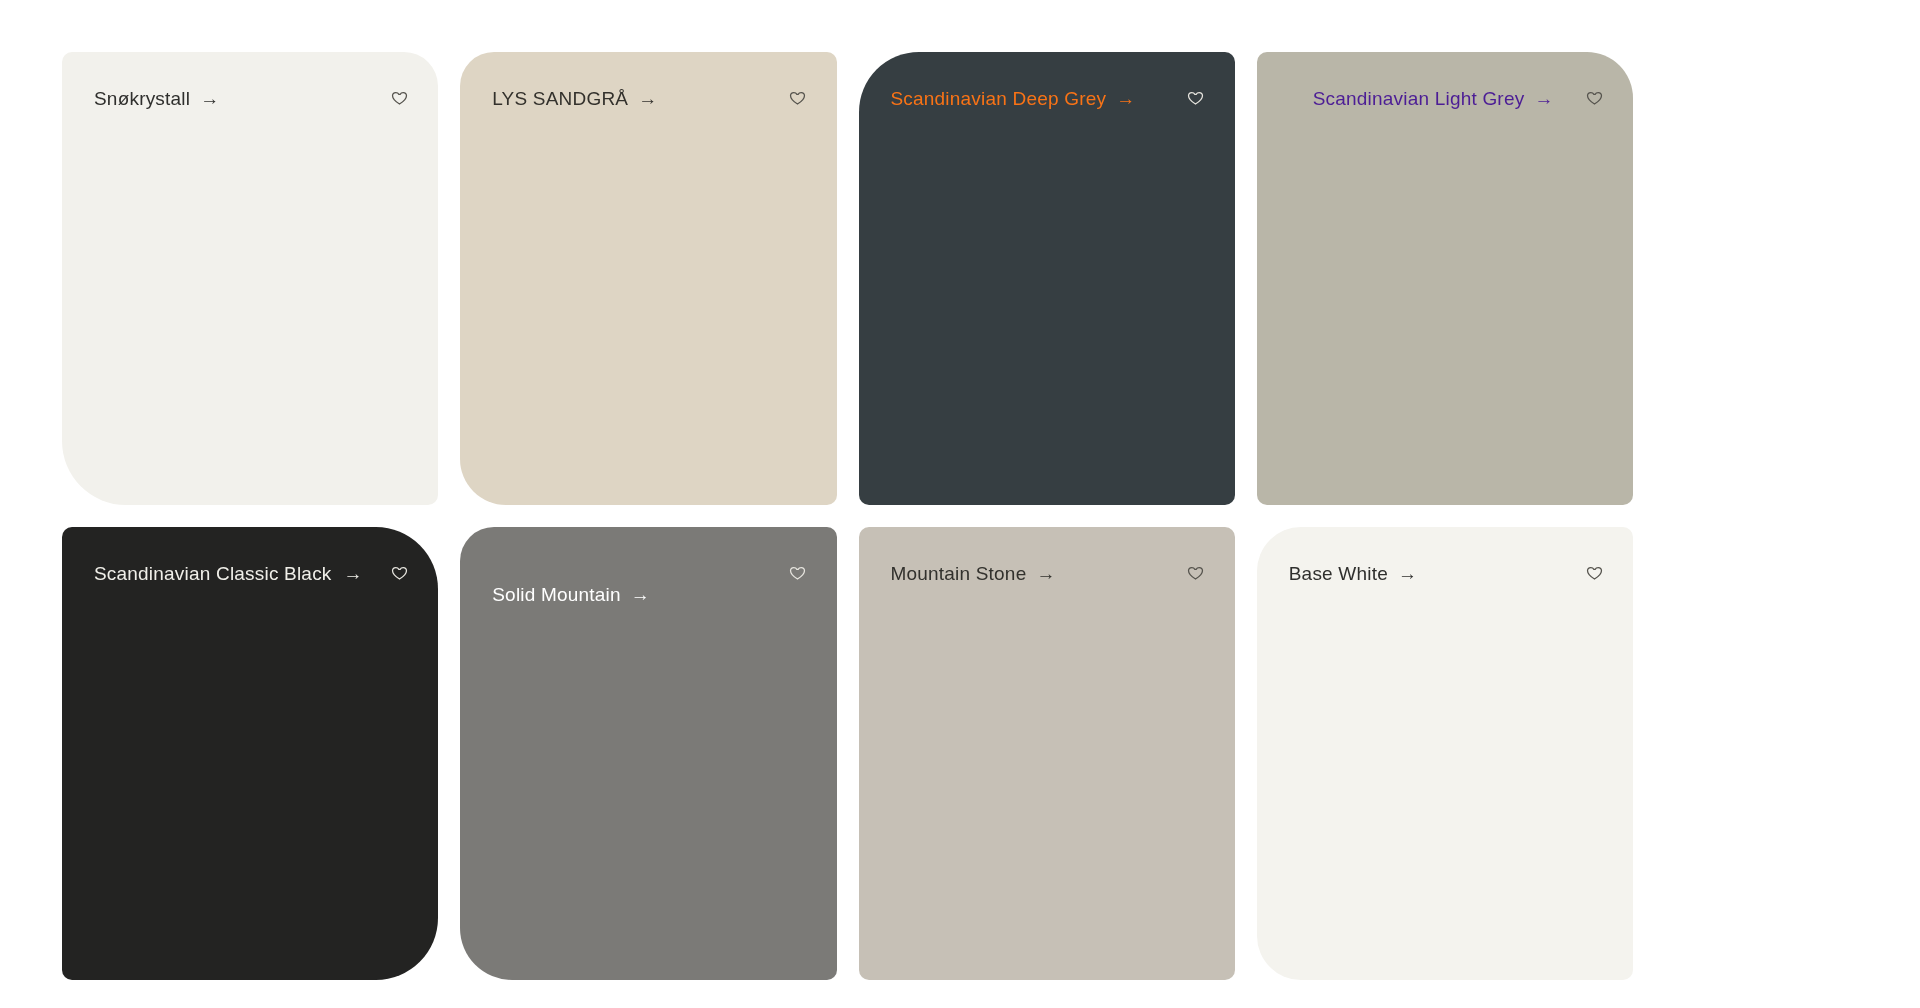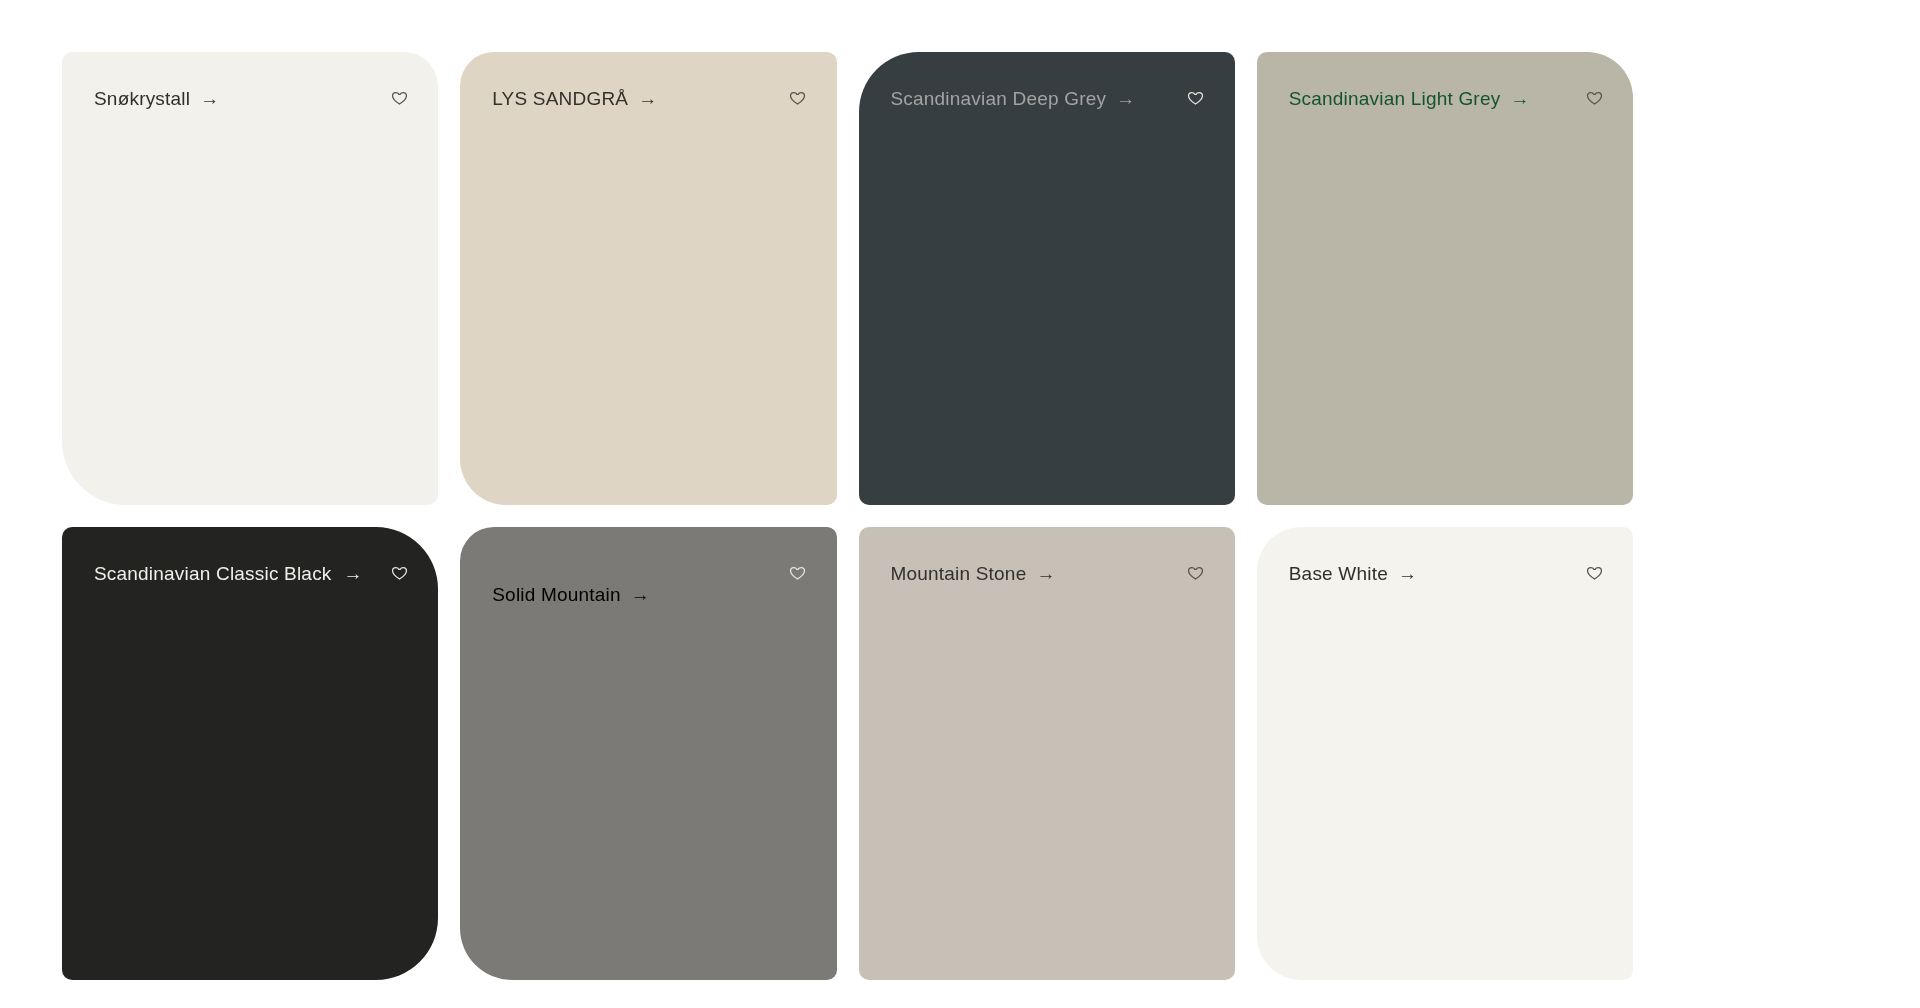--- a/index.html
+++ b/index.html
@@ -115,35 +115,35 @@
       <span class="heart-icon" style="color: rgb(85, 83, 77);">
         <svg width="19" height="19" viewBox="0 0 24 24" fill="none" stroke="currentColor" stroke-width="1.6" stroke-linecap="round" stroke-linejoin="round">
           <path d="M20.8 8.6c0-2.3-1.9-4.1-4.2-4.1-1.7 0-3.1.9-3.8 2.3h-1.6c-.7-1.4-2.1-2.3-3.8-2.3-2.3 0-4.2 1.8-4.2 4.1 0 5 8.8 10.4 8.8 10.4s8.8-5.4 8.8-10.4z"></path>
         </svg>
       </span>
     </div>
   </div>
 
   <div class="swatch-card c3 ink-light" style="background-color: rgb(54, 62, 66);">
     <div class="card-header">
-      <span class="card-label" style="color: #a3a3a3;">
+      <span class="card-label" style="color: #f97316;">
         <span class="label-text">Scandinavian Deep Grey</span>
         <span class="arrow-icon">→</span>
       </span>
       <span class="heart-icon" style="color: rgb(231, 229, 223);">
         <svg width="19" height="19" viewBox="0 0 24 24" fill="none" stroke="currentColor" stroke-width="1.6" stroke-linecap="round" stroke-linejoin="round">
           <path d="M20.8 8.6c0-2.3-1.9-4.1-4.2-4.1-1.7 0-3.1.9-3.8 2.3h-1.6c-.7-1.4-2.1-2.3-3.8-2.3-2.3 0-4.2 1.8-4.2 4.1 0 5 8.8 10.4 8.8 10.4s8.8-5.4 8.8-10.4z"></path>
         </svg>
       </span>
     </div>
   </div>
 
   <div class="swatch-card c4 ink-dark" style="background-color: rgb(185, 182, 168);">
     <div class="card-header">
-      <span class="card-label" style="color: #14532d;">
+      <span class="card-label" style="color: #4c1d95; margin-left: 24px;">
         <span class="label-text">Scandinavian Light Grey</span>
         <span class="arrow-icon">→</span>
       </span>
       <span class="heart-icon" style="color: rgb(85, 83, 77);">
         <svg width="19" height="19" viewBox="0 0 24 24" fill="none" stroke="currentColor" stroke-width="1.6" stroke-linecap="round" stroke-linejoin="round">
           <path d="M20.8 8.6c0-2.3-1.9-4.1-4.2-4.1-1.7 0-3.1.9-3.8 2.3h-1.6c-.7-1.4-2.1-2.3-3.8-2.3-2.3 0-4.2 1.8-4.2 4.1 0 5 8.8 10.4 8.8 10.4s8.8-5.4 8.8-10.4z"></path>
         </svg>
       </span>
     </div>
   </div>
@@ -157,21 +157,21 @@
       <span class="heart-icon" style="color: rgb(231, 229, 223);">
         <svg width="19" height="19" viewBox="0 0 24 24" fill="none" stroke="currentColor" stroke-width="1.6" stroke-linecap="round" stroke-linejoin="round">
           <path d="M20.8 8.6c0-2.3-1.9-4.1-4.2-4.1-1.7 0-3.1.9-3.8 2.3h-1.6c-.7-1.4-2.1-2.3-3.8-2.3-2.3 0-4.2 1.8-4.2 4.1 0 5 8.8 10.4 8.8 10.4s8.8-5.4 8.8-10.4z"></path>
         </svg>
       </span>
     </div>
   </div>
 
   <div class="swatch-card c6 ink-light" style="background-color: rgb(123, 122, 119);">
     <div class="card-header">
-      <span class="card-label" style="color: #000000; margin-top: 43px;">
+      <span class="card-label" style="color: #ffffff; margin-top: 43px;">
         <span class="label-text">Solid Mountain</span>
         <span class="arrow-icon">→</span>
       </span>
       <span class="heart-icon" style="color: rgb(231, 229, 223);">
         <svg width="19" height="19" viewBox="0 0 24 24" fill="none" stroke="currentColor" stroke-width="1.6" stroke-linecap="round" stroke-linejoin="round">
           <path d="M20.8 8.6c0-2.3-1.9-4.1-4.2-4.1-1.7 0-3.1.9-3.8 2.3h-1.6c-.7-1.4-2.1-2.3-3.8-2.3-2.3 0-4.2 1.8-4.2 4.1 0 5 8.8 10.4 8.8 10.4s8.8-5.4 8.8-10.4z"></path>
         </svg>
       </span>
     </div>
   </div>

